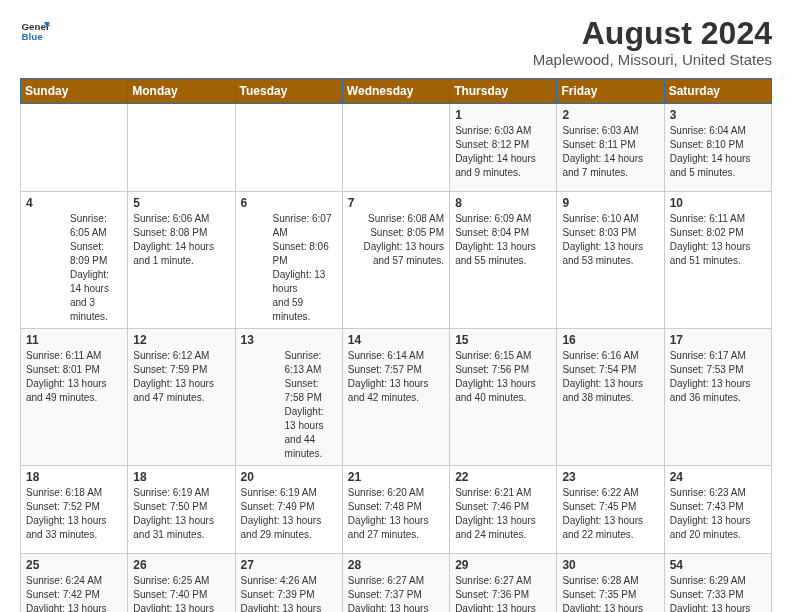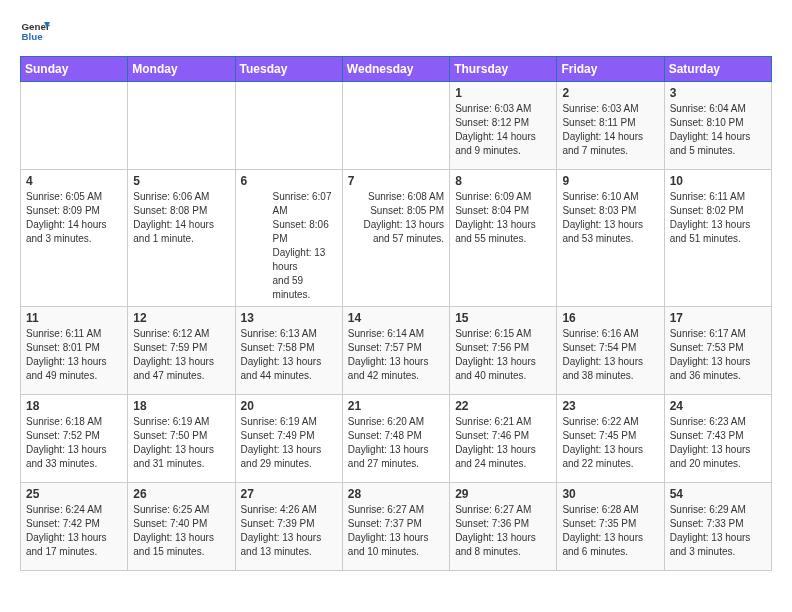--- a/index.html
+++ b/index.html
@@ -38,21 +38,21 @@
       font-size: 15px;
       font-weight: normal;
       color: #555;
     }
     table {
       width: 100%;
       border-collapse: collapse;
       table-layout: fixed;
     }
     thead tr {
-      background: #8b5cf6;
+      background: #a16207;
     }
     thead th {
       color: #fff;
       font-size: 12px;
       font-weight: bold;
       padding: 5px 4px;
       text-align: left;
       border: 1px solid #2a6eb5;
     }
     tbody tr {
@@ -87,20 +87,24 @@
 </head>
 <body>
 
 <div class="header">
   <div class="logo">
     <svg class="logo-icon" viewBox="0 0 40 40">
       <text x="2" y="18" font-size="13" font-weight="bold" fill="#333" font-family="Arial">General</text>
       <text x="2" y="32" font-size="13" font-weight="bold" fill="#2a6eb5" font-family="Arial">Blue</text>
       <polygon points="32,8 40,8 36,16" fill="#2a6eb5"></polygon>
     </svg>
+  </div>
+  <div class="title-block">
+    <h1>August 2024</h1>
+    <h2>Maplewood, Missouri, United States</h2>
   </div>
 </div>
 
 <table>
   <thead>
     <tr>
     <th>Sunday</th>
         <th>Monday</th>
         <th>Tuesday</th>
         <th>Wednesday</th>
@@ -133,21 +137,21 @@
           <span class="day-number">3</span>
           <div class="day-info" style="white-space: pre-line;">Sunrise: 6:04 AM
 Sunset: 8:10 PM
 Daylight: 14 hours
 and 5 minutes.</div>
         </td>
       </tr>
       <tr>
         <td>
           <span class="day-number">4</span>
-          <div class="day-info" style="white-space: pre-line;">Sunrise: 6:05 AM
+          <div class="day-info" style="white-space: pre-line; margin-left: 44px;">Sunrise: 6:05 AM
 Sunset: 8:09 PM
 Daylight: 14 hours
 and 3 minutes.</div>
         </td>
         <td>
           <span class="day-number">5</span>
           <div class="day-info" style="white-space: pre-line;">Sunrise: 6:06 AM
 Sunset: 8:08 PM
 Daylight: 14 hours
 and 1 minute.</div>
@@ -198,21 +202,21 @@
         </td>
         <td>
           <span class="day-number">12</span>
           <div class="day-info" style="white-space: pre-line;">Sunrise: 6:12 AM
 Sunset: 7:59 PM
 Daylight: 13 hours
 and 47 minutes.</div>
         </td>
         <td>
           <span class="day-number">13</span>
-          <div class="day-info" style="white-space: pre-line;">Sunrise: 6:13 AM
+          <div class="day-info" style="white-space: pre-line; margin-left: 44px;">Sunrise: 6:13 AM
 Sunset: 7:58 PM
 Daylight: 13 hours
 and 44 minutes.</div>
         </td>
         <td>
           <span class="day-number">14</span>
           <div class="day-info" style="white-space: pre-line;">Sunrise: 6:14 AM
 Sunset: 7:57 PM
 Daylight: 13 hours
 and 42 minutes.</div>

